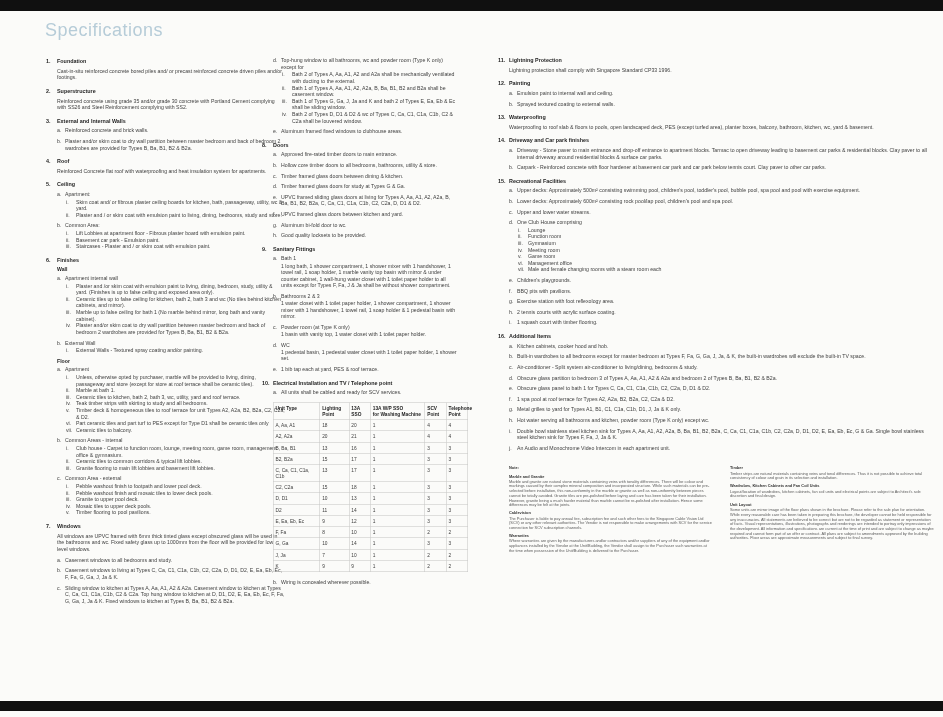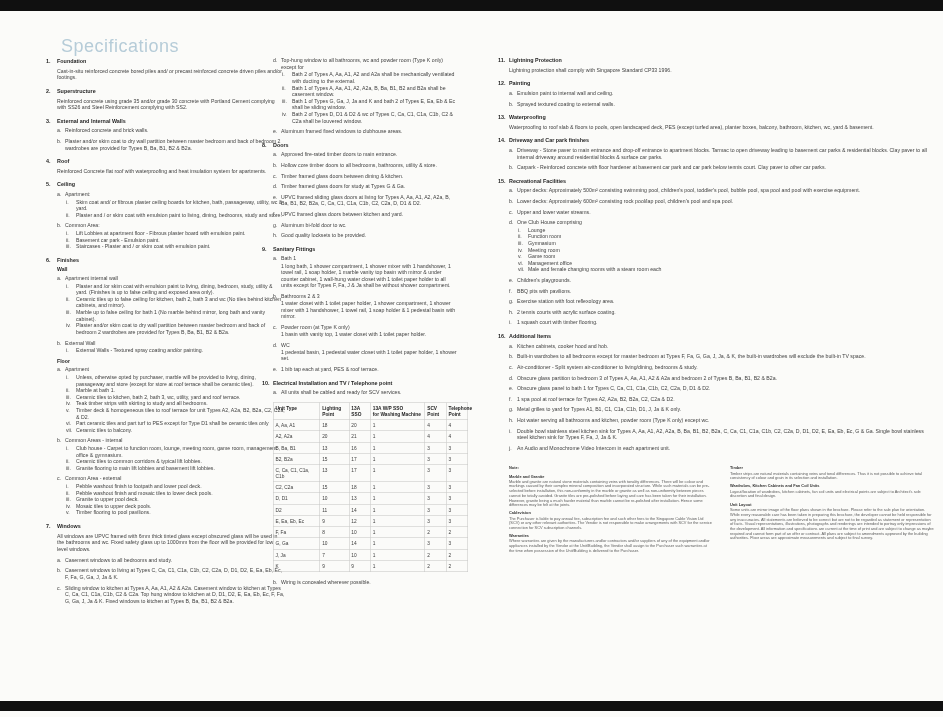--- a/index.html
+++ b/index.html
@@ -1,21 +1,21 @@
 <!DOCTYPE html>
 <html><head>
 <meta charset="utf-8">
 <style>
   html,body{margin:0;padding:0;background:#e8e8e6;}
   #page{position:relative;width:943px;height:717px;background:#fbfbf9;overflow:hidden;
         font-family:"Liberation Sans", sans-serif;color:#404040;}
   .bar{position:absolute;left:0;width:943px;background:#101010;}
   #top-bar{top:0;height:11px;}
   #bottom-bar{top:701px;height:10px;}
-  #page-title{position:absolute;left:45px;top:20px;margin:16px;font-size:18px;font-weight:400;
+  #page-title{position:absolute;left:45px;top:20px;margin:0;font-size:18px;font-weight:400;
               letter-spacing:.5px;color:#b6ccd8;}
   
   .col{position:absolute;transform:scale(.5);transform-origin:0 0;font-size:10.4px;line-height:13.2px;color:#414141;}
   #col1{left:46px;top:58px;width:478px;}
   #col2{left:262px;top:57px;width:392px;}
   #col3{left:498px;top:57px;width:872px;}
   .spec-section{margin-bottom:14px;}
   .sec-h{font-weight:bold;color:#1f1f1f;font-size:10.8px;margin-bottom:6px;}
   .sec-n{display:inline-block;width:22px;}
   .sec-body{padding-left:22px;}

